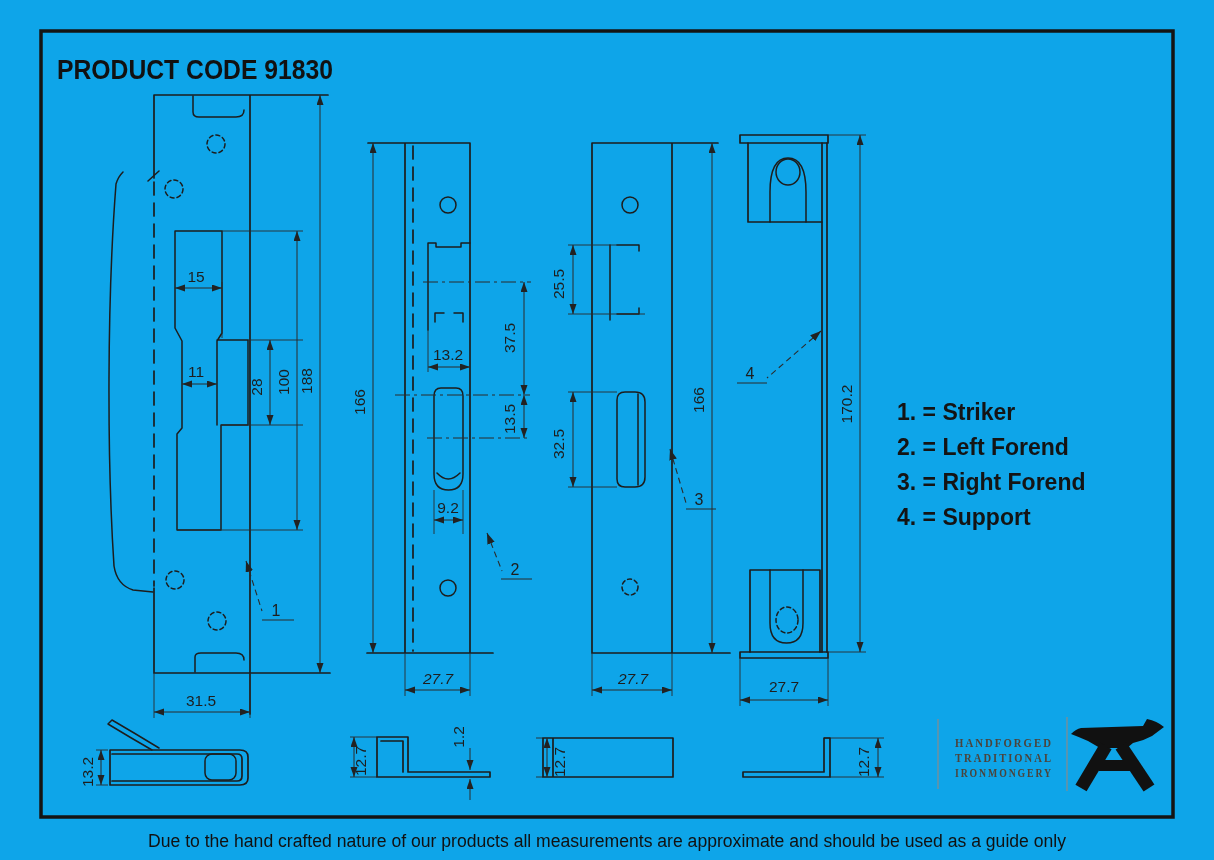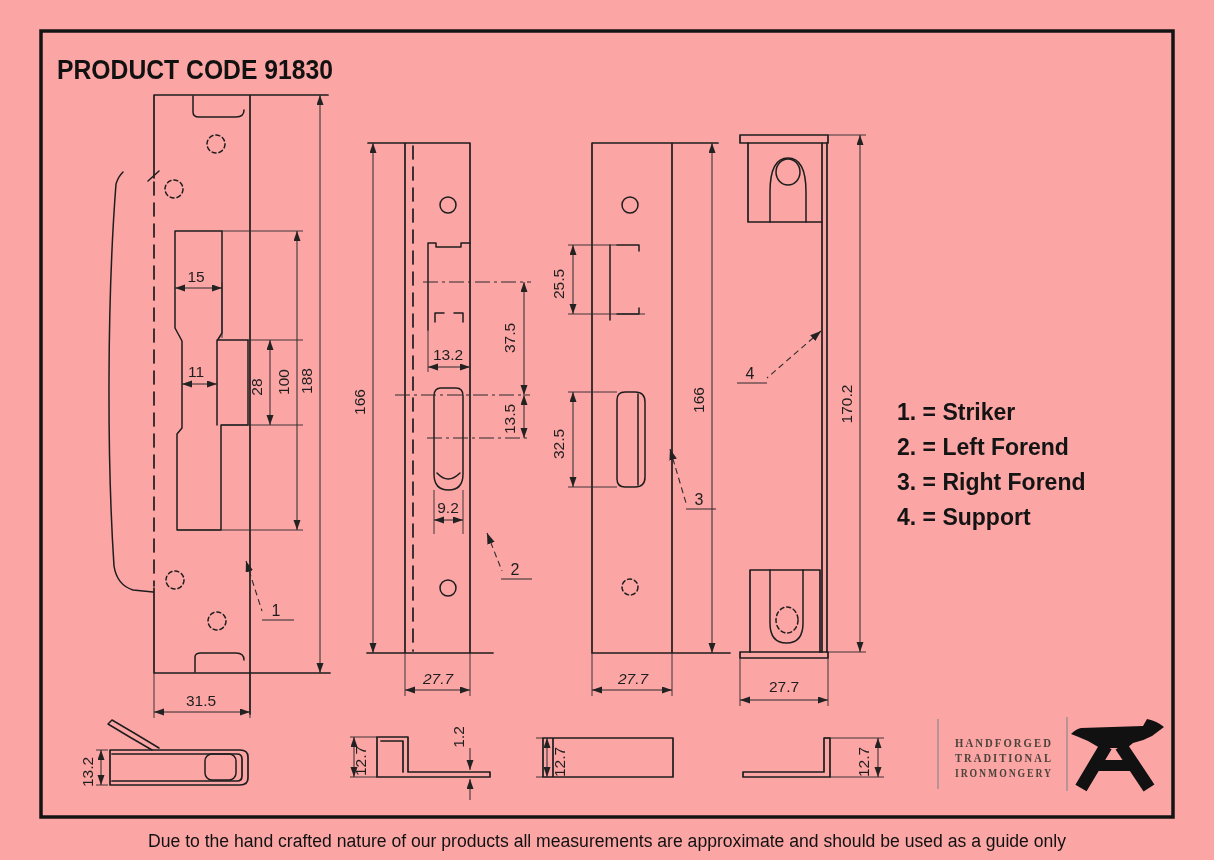--- a/index.html
+++ b/index.html
@@ -1,16 +1,16 @@
 <!DOCTYPE html>
 <html><head>
 <meta charset="utf-8">
 <style>
   html,body{margin:0;padding:0;background:#fff;}
-  .page{position:relative;width:1214px;height:860px;background:#fca5a5;overflow:hidden;
+  .page{position:relative;width:1214px;height:860px;background:#0ea5e9;overflow:hidden;
         font-family:"Liberation Sans",sans-serif;}
   svg{position:absolute;left:0;top:0;}
   
   .outline{fill:none;stroke:#1d1d1d;stroke-width:1.7;stroke-linecap:round;stroke-linejoin:round;}
   .feature{fill:none;stroke:#1d1d1d;stroke-width:1.5;stroke-linecap:round;stroke-linejoin:round;}
   .dashed{stroke-dasharray:13 8;}
   .holedash{stroke-dasharray:4 3;}
   .dashdot{stroke-dasharray:15 4 3 4;}
   .thin{fill:none;stroke:#2b2b2b;stroke-width:1;}
   .ext{fill:none;stroke:#2b2b2b;stroke-width:.9;}

